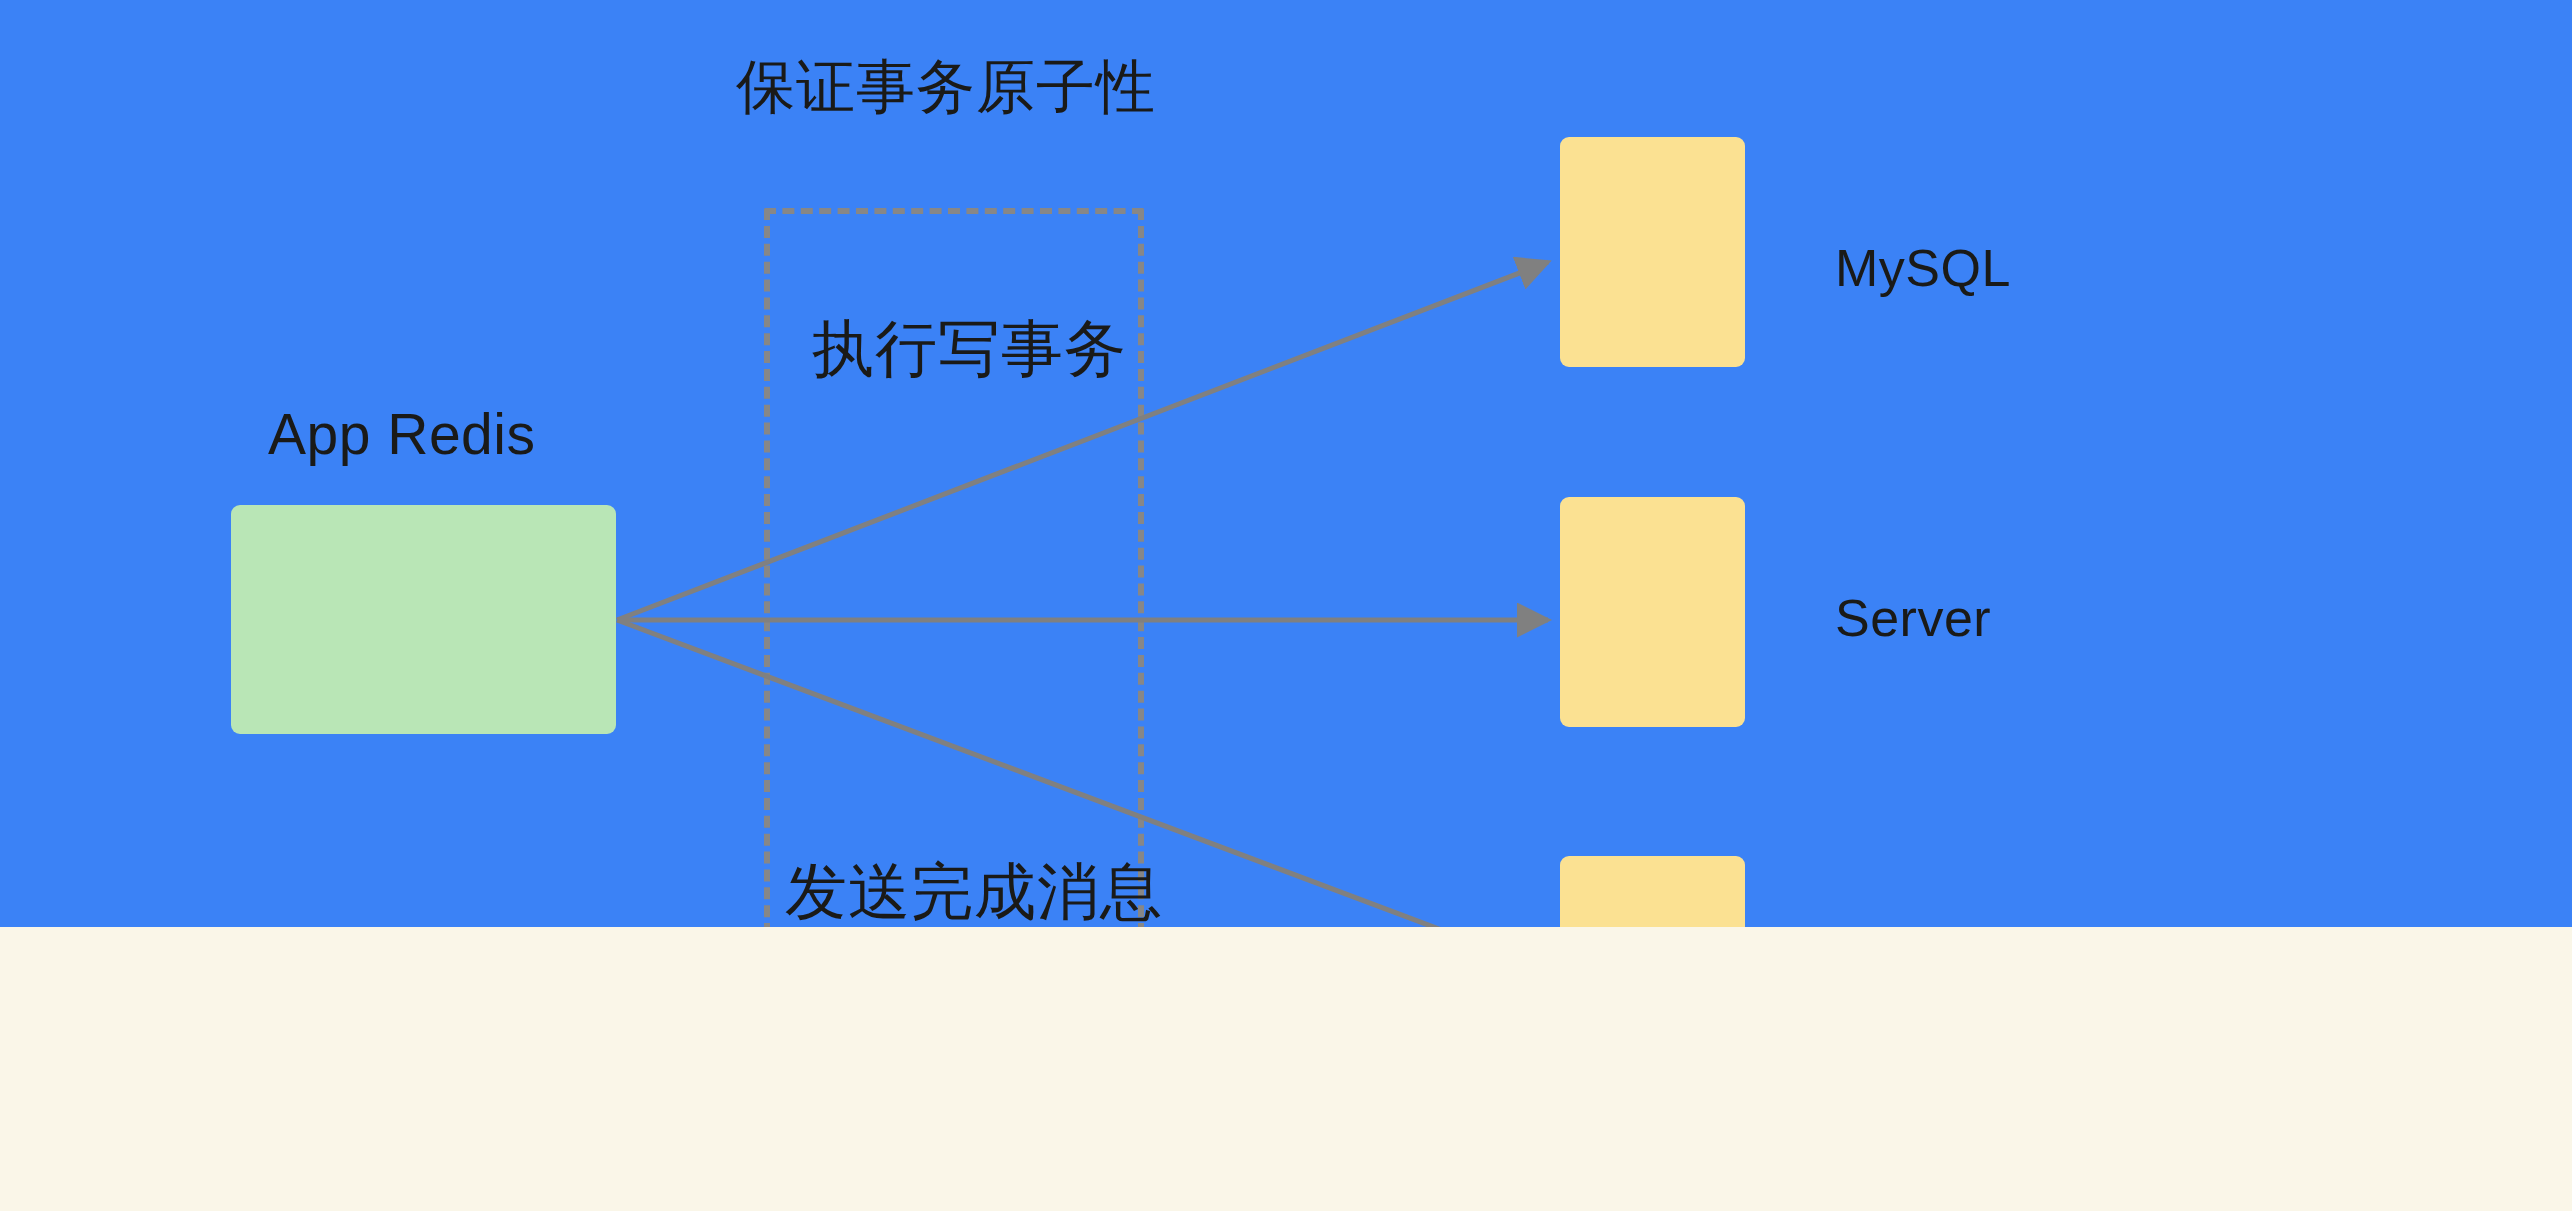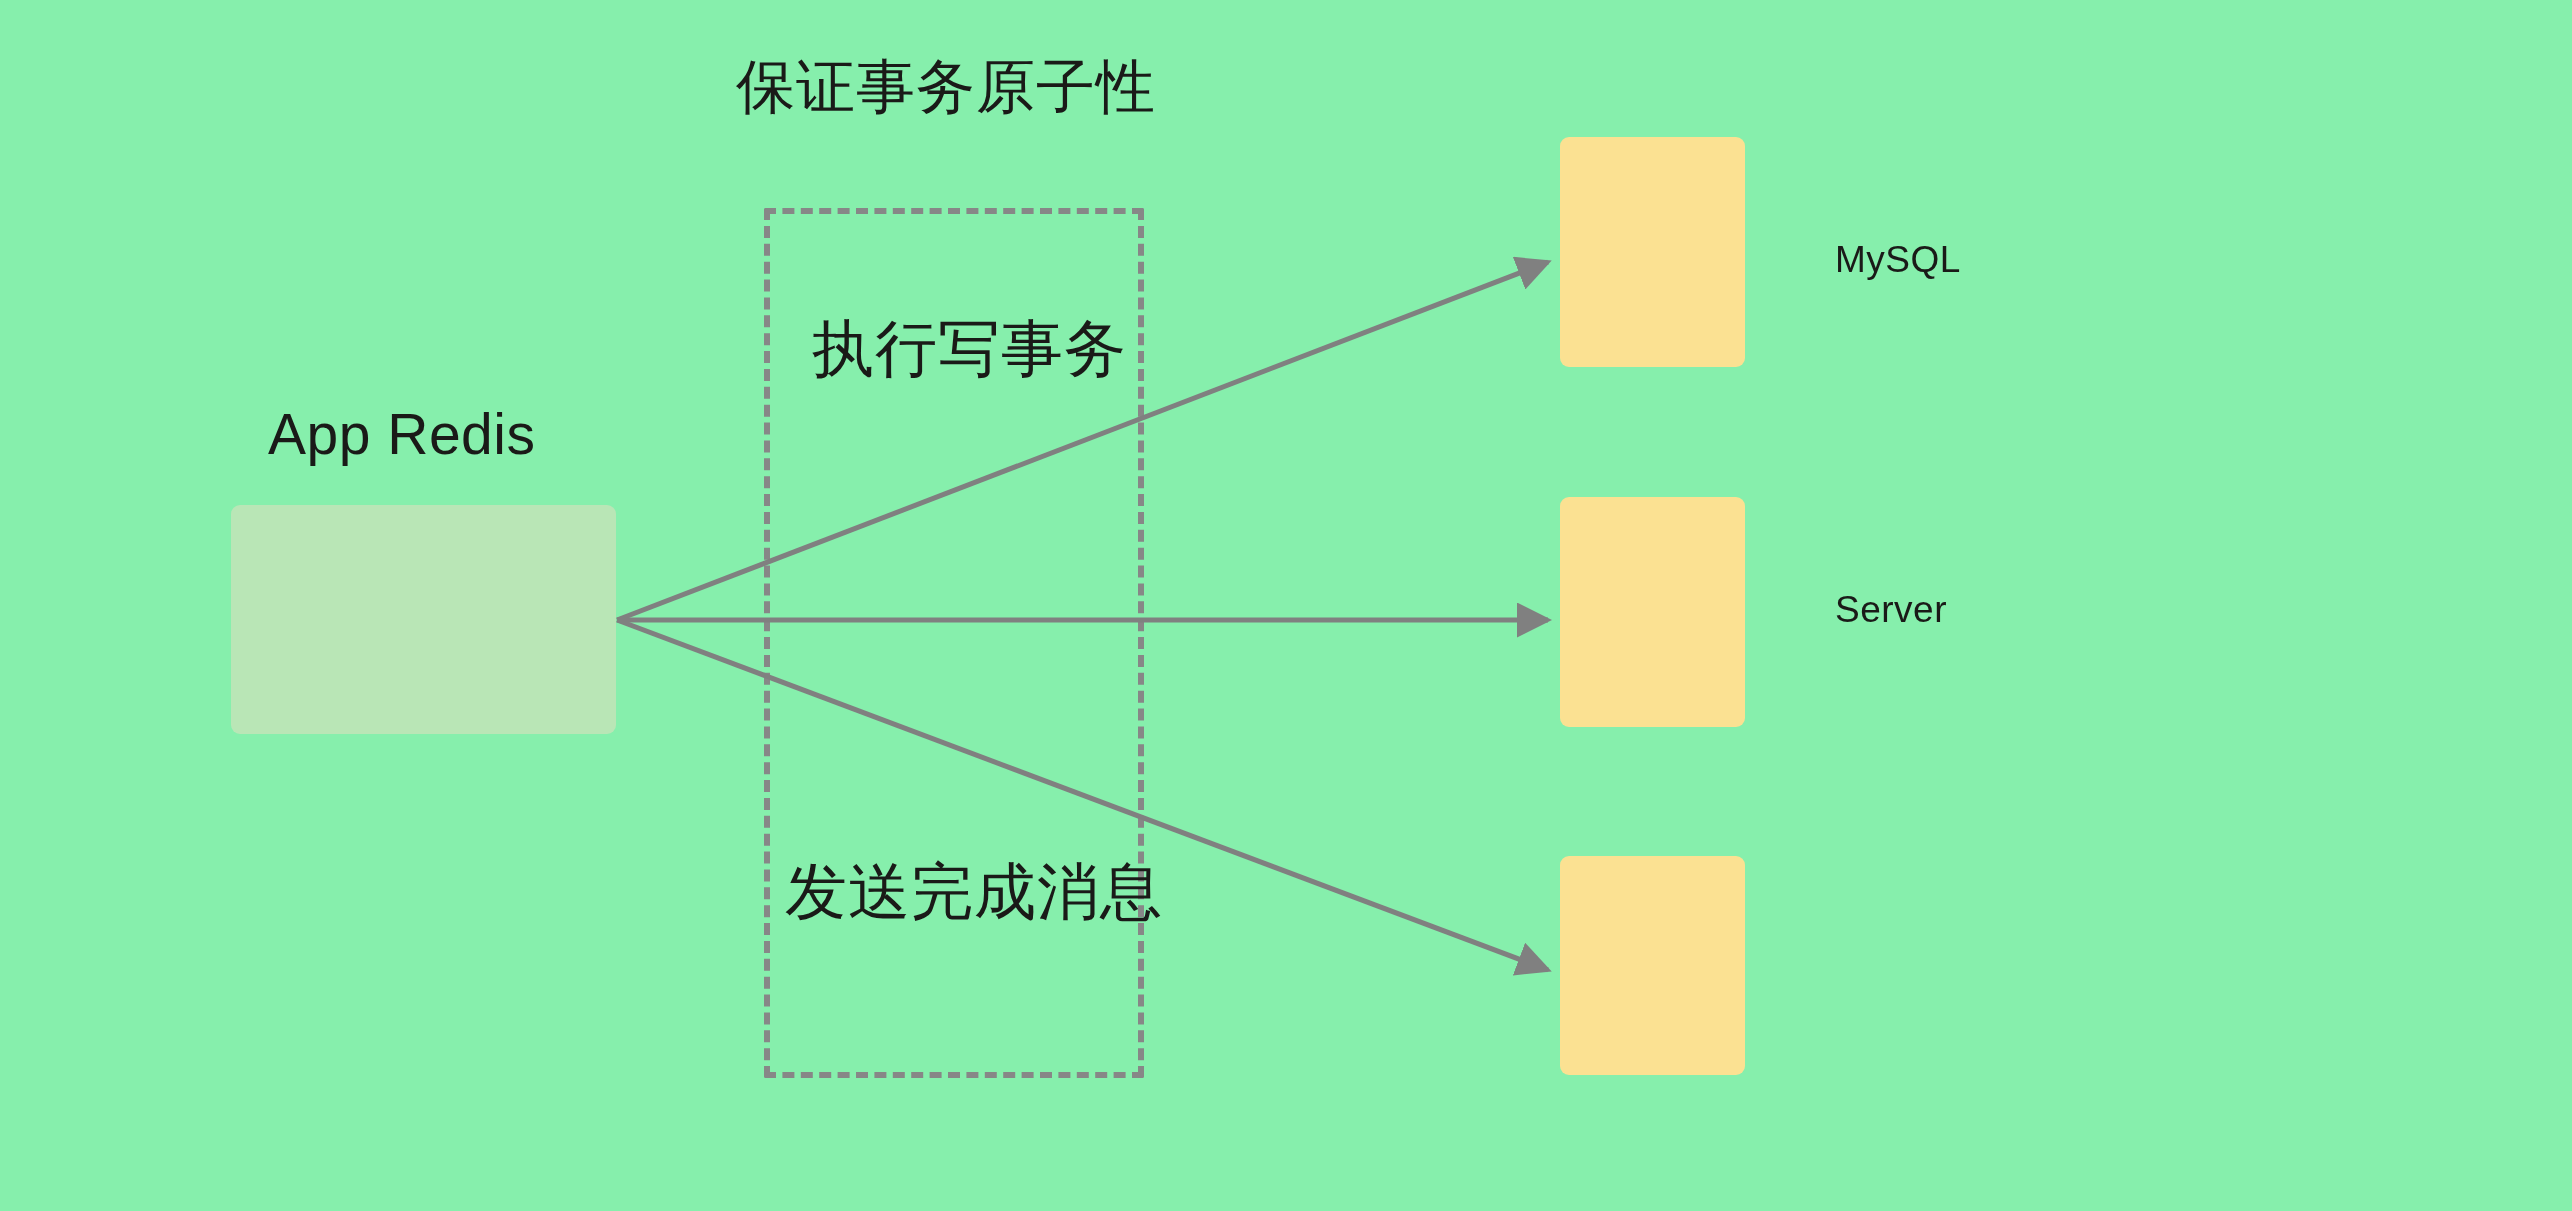--- a/index.html
+++ b/index.html
@@ -7,22 +7,22 @@
     margin: 0;
     padding: 0;
     background: #faf6e8;
   }
   body {
     font-family: "Liberation Sans", "DejaVu Sans", sans-serif;
   }
   #diagram-root {
     position: relative;
     width: 2572px;
-    height: 1211px;
-    background: #86efac;
+    height: 927px;
+    background: #3b82f6;
     overflow: hidden;
   }
   #edge-layer {
     position: absolute;
     left: 0;
     top: 0;
     width: 2572px;
     height: 1211px;
     pointer-events: none;
   }
@@ -79,21 +79,21 @@
   }
   .label-edge {
     font-size: 62px;
     letter-spacing: 1px;
   }
   .edge-lbl-1 { left: 812px; top: 315px; }
   .edge-lbl-2 { left: 812px; top: 578px; }
   .edge-lbl-3 { left: 785px; top: 858px; text-align: right; }
 
   .label-store {
-    font-size: 37px;
+    font-size: 52px;
     letter-spacing: 0.5px;
     text-align: center;
   }
   .store-lbl-mysql { left: 1835px; top: 240px; }
   .store-lbl-redis { left: 1835px; top: 590px; }
   .store-lbl-third { left: 1835px; top: 932px; }
 </style>
 </head>
 <body>
 

